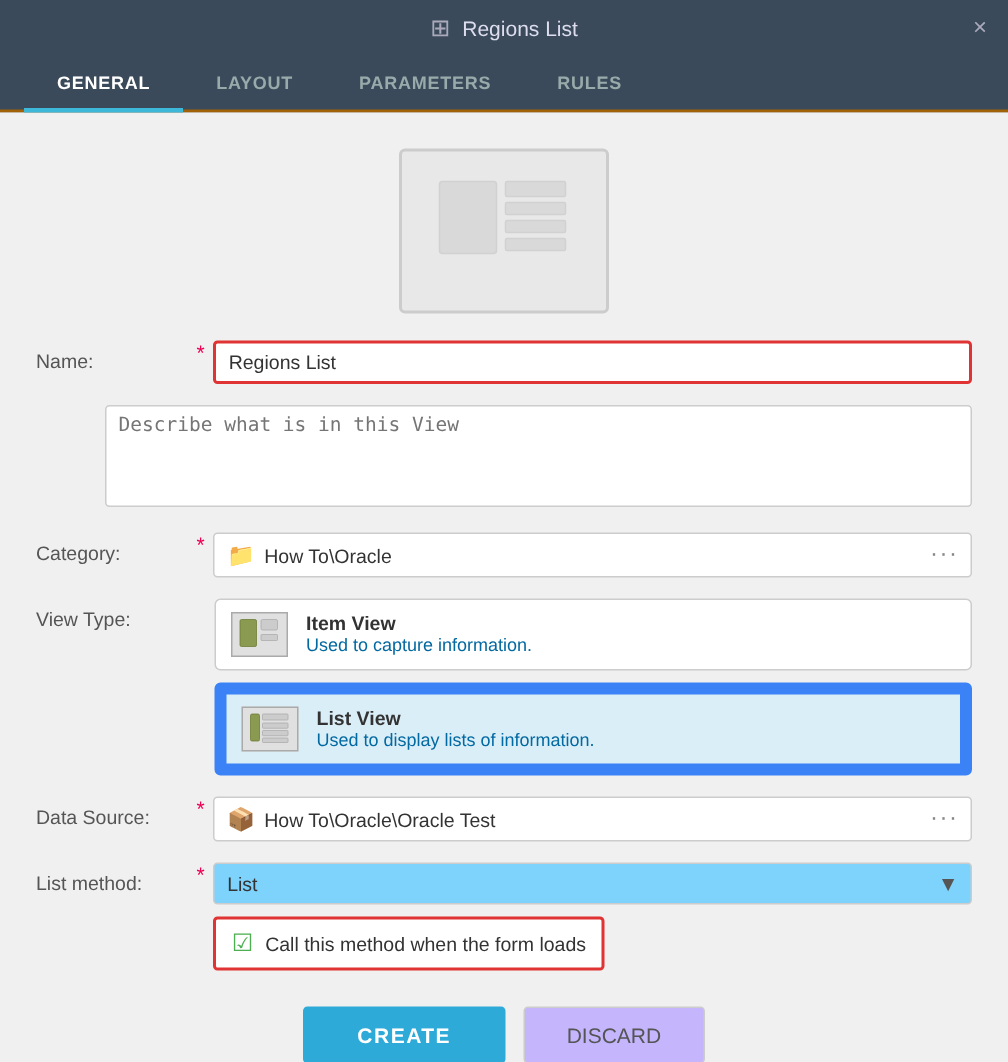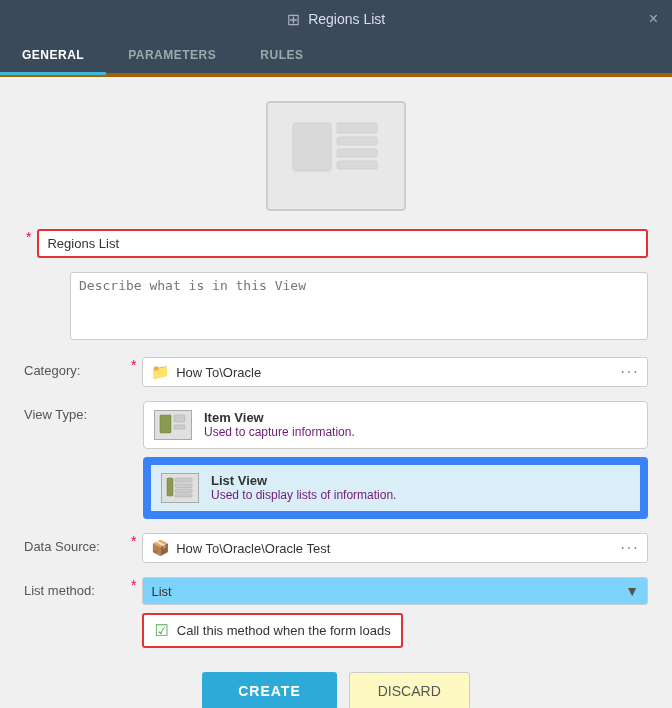--- a/index.html
+++ b/index.html
@@ -36,21 +36,22 @@
       right: 14px;
       color: #aab;
       font-size: 16px;
       cursor: pointer;
     }
 
     
     .tabs {
       background: #3a4a5a;
       display: flex;
-      border-bottom: 4px solid #a16207;
+      border-bottom: 2px solid #a16207;
+      padding-left: 16px;
     }
     .tab {
       padding: 10px 22px;
       color: #99aaaa;
       font-size: 12px;
       font-weight: 600;
       letter-spacing: 0.5px;
       cursor: pointer;
       border-bottom: 3px solid transparent;
       margin-bottom: -2px;
@@ -195,21 +196,21 @@
       align-items: center;
       justify-content: center;
     }
     .view-type-info .vt-name {
       font-weight: 700;
       color: #333;
       font-size: 13px;
     }
     .view-type-info .vt-desc {
       font-size: 12px;
-      color: #701a75;
+      color: #0369a1;
     }
 
     
     .list-method-select {
       display: flex;
       align-items: center;
       width: 100%;
       border: 1px solid #ccc;
       border-radius: 3px;
       background: #7dd3fc;
@@ -258,21 +259,21 @@
       color: #fff;
       border: none;
       border-radius: 3px;
       padding: 10px 36px;
       font-size: 14px;
       font-weight: 700;
       letter-spacing: 1px;
       cursor: pointer;
     }
     .btn-discard {
-      background: #fef9c3;
+      background: #c4b5fd;
       color: #555;
       border: 1px solid #ccc;
       border-radius: 3px;
       padding: 10px 28px;
       font-size: 14px;
       font-weight: 500;
       cursor: pointer;
     }
 
     
@@ -289,20 +290,21 @@
 <body>
 
 <div class="title-bar">
   <span class="title-bar-icon">⊞</span>
   <span class="title-bar-text">Regions List</span>
   <span class="title-bar-close">×</span>
 </div>
 
 <div class="tabs">
   <div class="tab active">GENERAL</div>
+  <div class="tab">LAYOUT</div>
   <div class="tab">PARAMETERS</div>
   <div class="tab">RULES</div>
 </div>
 
 <div class="content">
 
   <div class="preview-area">
     <div class="preview-box">
       <svg class="preview-icon-svg" viewBox="0 0 90 70">
 
@@ -311,20 +313,23 @@
         <rect x="46" y="16" width="40" height="8" rx="1" fill="#ccc" stroke="#bbb" stroke-width="1"></rect>
         <rect x="46" y="28" width="40" height="8" rx="1" fill="#ccc" stroke="#bbb" stroke-width="1"></rect>
         <rect x="46" y="40" width="40" height="8" rx="1" fill="#ccc" stroke="#bbb" stroke-width="1"></rect>
       </svg>
     </div>
   </div>
 
   <div class="form-area">
 
     <div class="form-row">
+      <div class="form-label">
+        <span>Name:</span>
+      </div>
       <span class="required-star">*</span>
       <div class="form-control-wrap" style="margin-left:6px;">
         <input type="text" class="name-input" value="Regions List" style="">
       </div>
     </div>
 
     <div class="form-row">
       <div class="form-control-wrap" style="margin-left:14px;padding-left:32px;">
         <textarea class="desc-textarea" placeholder="Describe what is in this View" style=""></textarea>
       </div>

